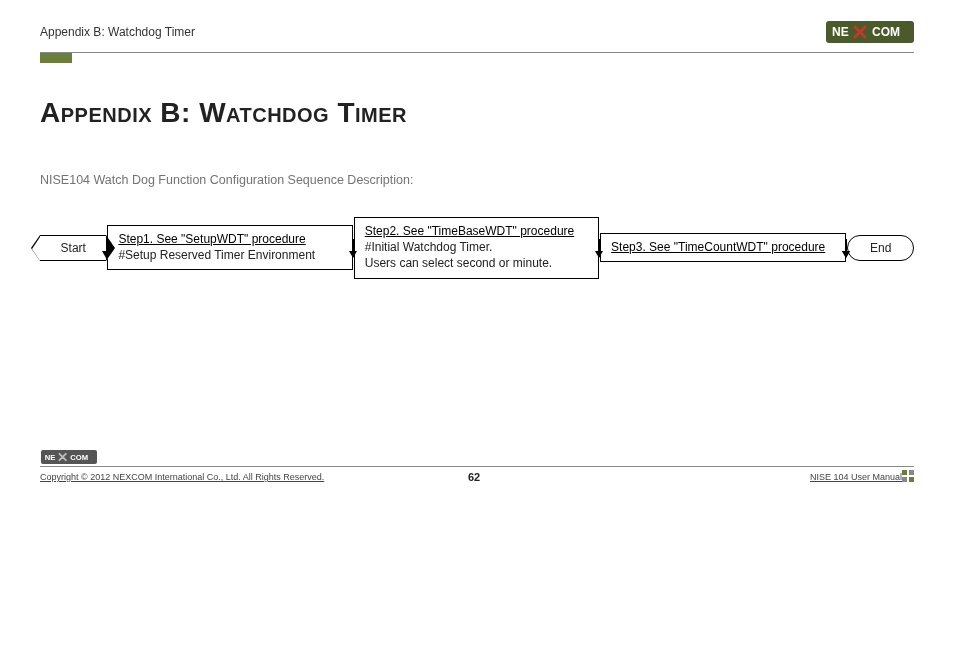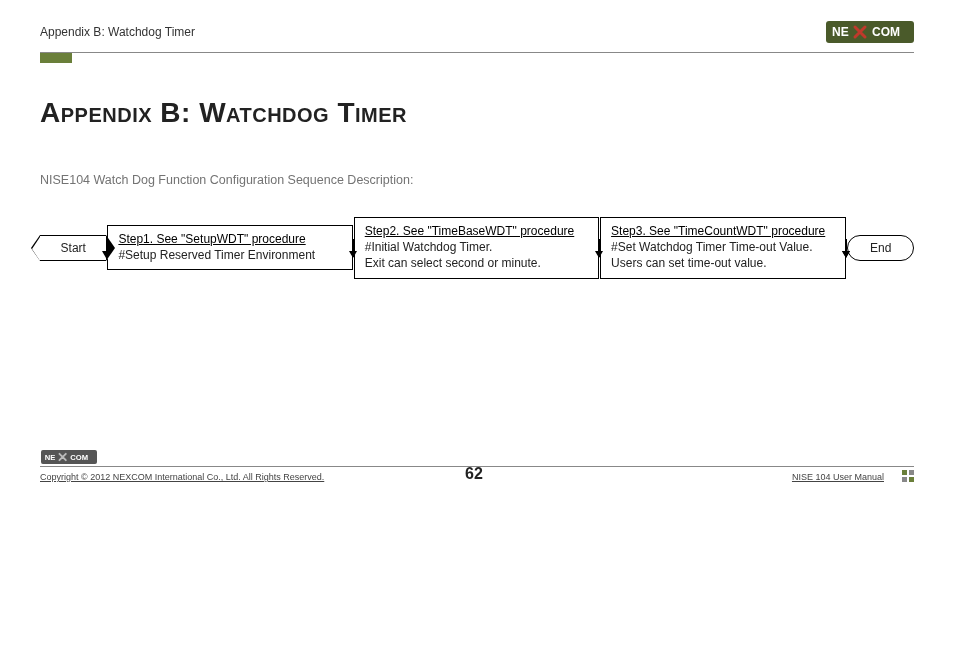--- a/index.html
+++ b/index.html
@@ -21,21 +21,21 @@
     .terminator.hex .inner-mask::before, .terminator.hex .inner-mask::after { content: ""; position: absolute; width: 0; height: 0; border-top: 12px solid transparent; border-bottom: 12px solid transparent; top: 1px; }
     .terminator.hex .inner-mask::before { left: -8px; border-right: 8px solid #fff; }
     .terminator.hex .inner-mask::after { right: -8px; border-left: 8px solid #fff; }
     .arrow { width: 1px; height: 18px; background: #000; position: relative; }
     .arrow::after { content: ""; position: absolute; bottom: -1px; left: -4px; width: 0; height: 0; border-left: 4.5px solid transparent; border-right: 4.5px solid transparent; border-top: 7px solid #000; }
     .step { width: 264px; border: 1px solid #000; padding: 5px 10px 6px 10px; font-size: 12px; line-height: 1.35; }
     .step .link { text-decoration: underline; color: #000; display: block; }
     .footer { position: absolute; left: 40px; right: 40px; bottom: 16px; }
     .footer-hr { height: 1px; background: #888; margin-bottom: 3px; }
     .footer-row { display: flex; justify-content: space-between; align-items: flex-end; font-size: 9px; color: #444; text-decoration: underline; }
-    .footer-center { position: absolute; left: 0; right: 6px; text-align: center; font-size: 16px; font-weight: 700; color: #222; bottom: -1px; }
+    .footer-center { position: absolute; left: 0; right: 6px; text-align: center; font-size: 11px; font-weight: 700; color: #222; bottom: -1px; }
     .logo-footer { width: 58px; height: 14px; margin-bottom: 2px; display: block; }
     .footer-mark { width: 12px; height: 12px; }
     svg text { font-family: Arial, sans-serif; }
   </style>
 </head>
 <body>
 
 <div class="page">
   <div class="topbar">
     <div class="breadcrumb">Appendix B: Watchdog Timer</div>
@@ -64,28 +64,26 @@
 
     <div class="step">
       <span class="link">Step1. See "SetupWDT" procedure</span>
       <span>#Setup Reserved Timer Environment</span>
     </div>
     <div class="arrow"></div>
 
     <div class="step">
       <span class="link">Step2. See "TimeBaseWDT" procedure</span>
       <span style="white-space: pre-line;">#Initial Watchdog Timer.
- Exit can select second or minute.</span>
+ Users can select second or minute.</span>
     </div>
     <div class="arrow"></div>
 
     <div class="step">
       <span class="link">Step3. See "TimeCountWDT" procedure</span>
-      <span style="white-space: pre-line;">#Set Watchdog Timer Time-out Value.
-Users can set time-out value.</span>
     </div>
     <div class="arrow"></div>
 
     <div class="arrow"></div>
 
     <div class="terminator">
       <span>End</span>
     </div>
   </div>
 
@@ -95,21 +93,21 @@
       <text x="12" y="30" fill="#fff" font-size="24" font-weight="700">NE</text>
       <text x="92" y="30" fill="#fff" font-size="24" font-weight="700">COM</text>
       <g transform="translate(68,22)">
           <path d="M-10,-10 L10,10 M-10,10 L10,-10" stroke="#bbb" stroke-width="6" stroke-linecap="round"></path>
         </g>
     </svg>
     <div class="footer-hr"></div>
     <div class="footer-row">
       <span>Copyright © 2012 NEXCOM International Co., Ltd. All Rights Reserved.</span>
       <span class="footer-center">62</span>
-      <span style="display:flex;align-items:flex-end;gap:18px;">
+      <span style="display:flex;align-items:flex-end;gap:0;">
         <span>NISE 104 User Manual</span>
         <svg class="footer-mark" viewBox="0 0 12 12">
           <rect x="0" y="0" width="5" height="5" fill="#6a7f3a"></rect>
           <rect x="7" y="0" width="5" height="5" fill="#888"></rect>
           <rect x="0" y="7" width="5" height="5" fill="#888"></rect>
           <rect x="7" y="7" width="5" height="5" fill="#6a7f3a"></rect>
         </svg>
       </span>
     </div>
   </div>

